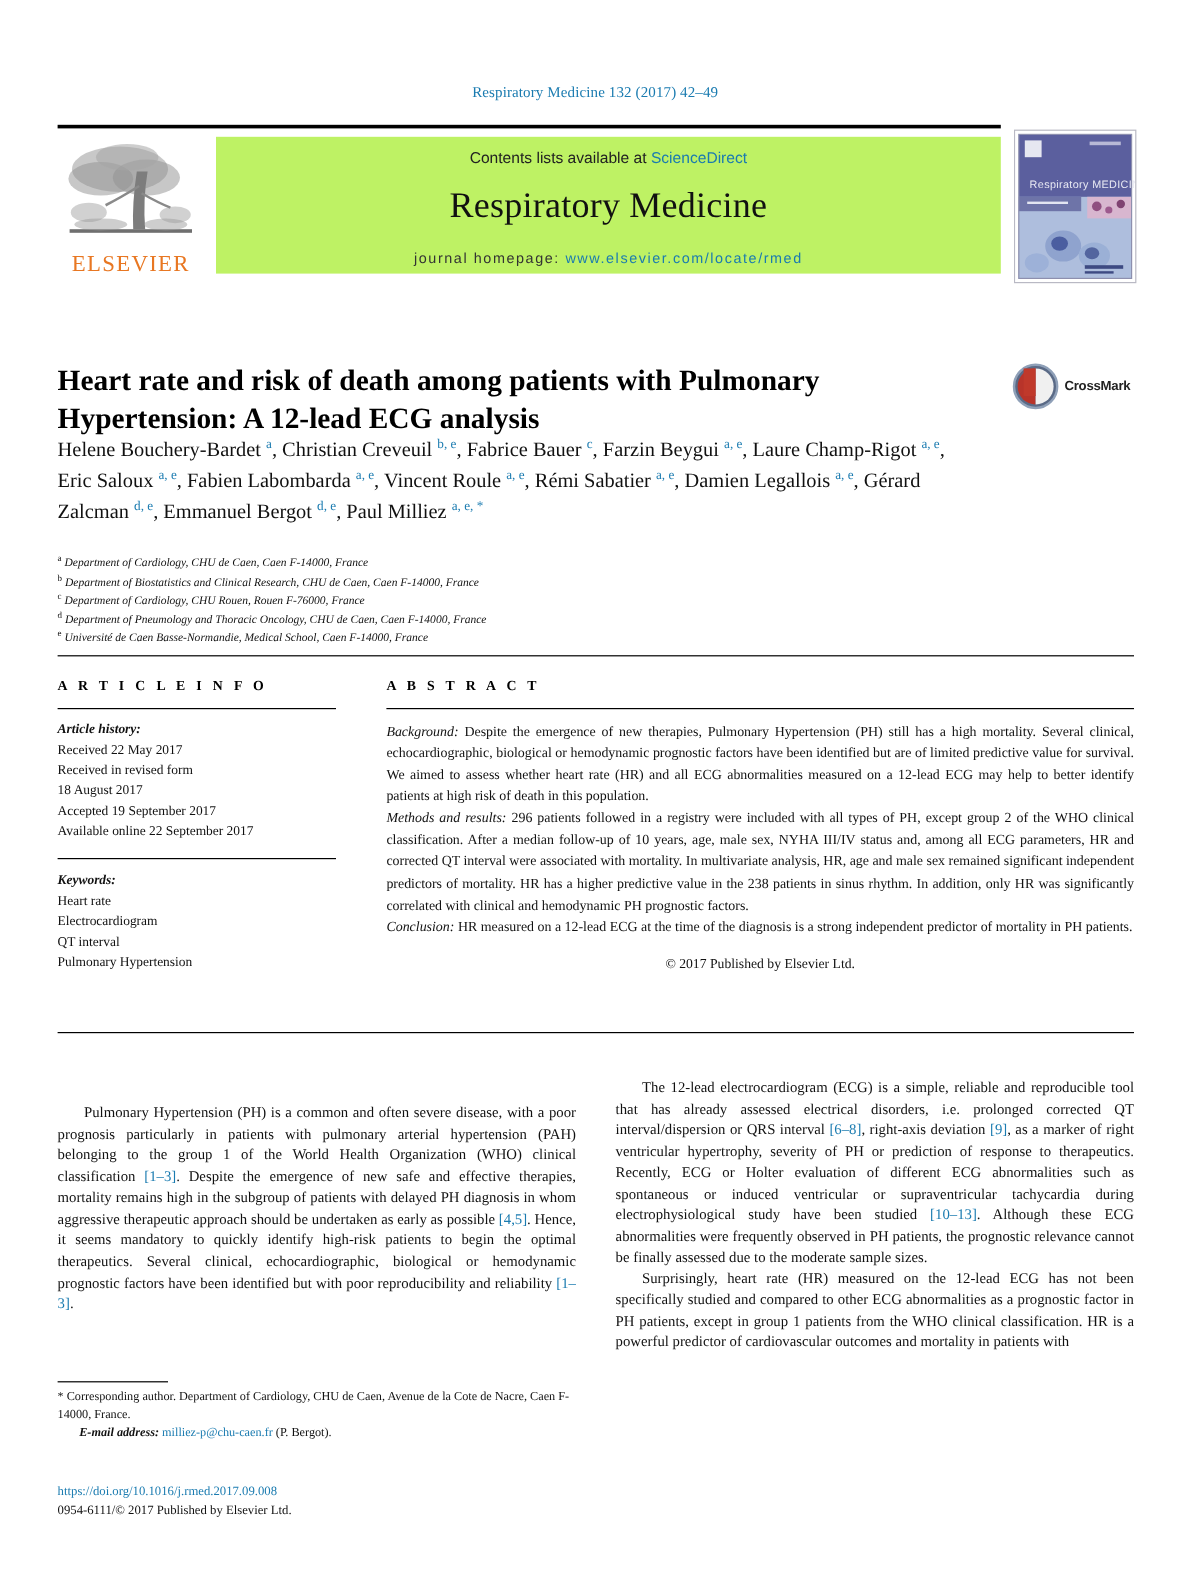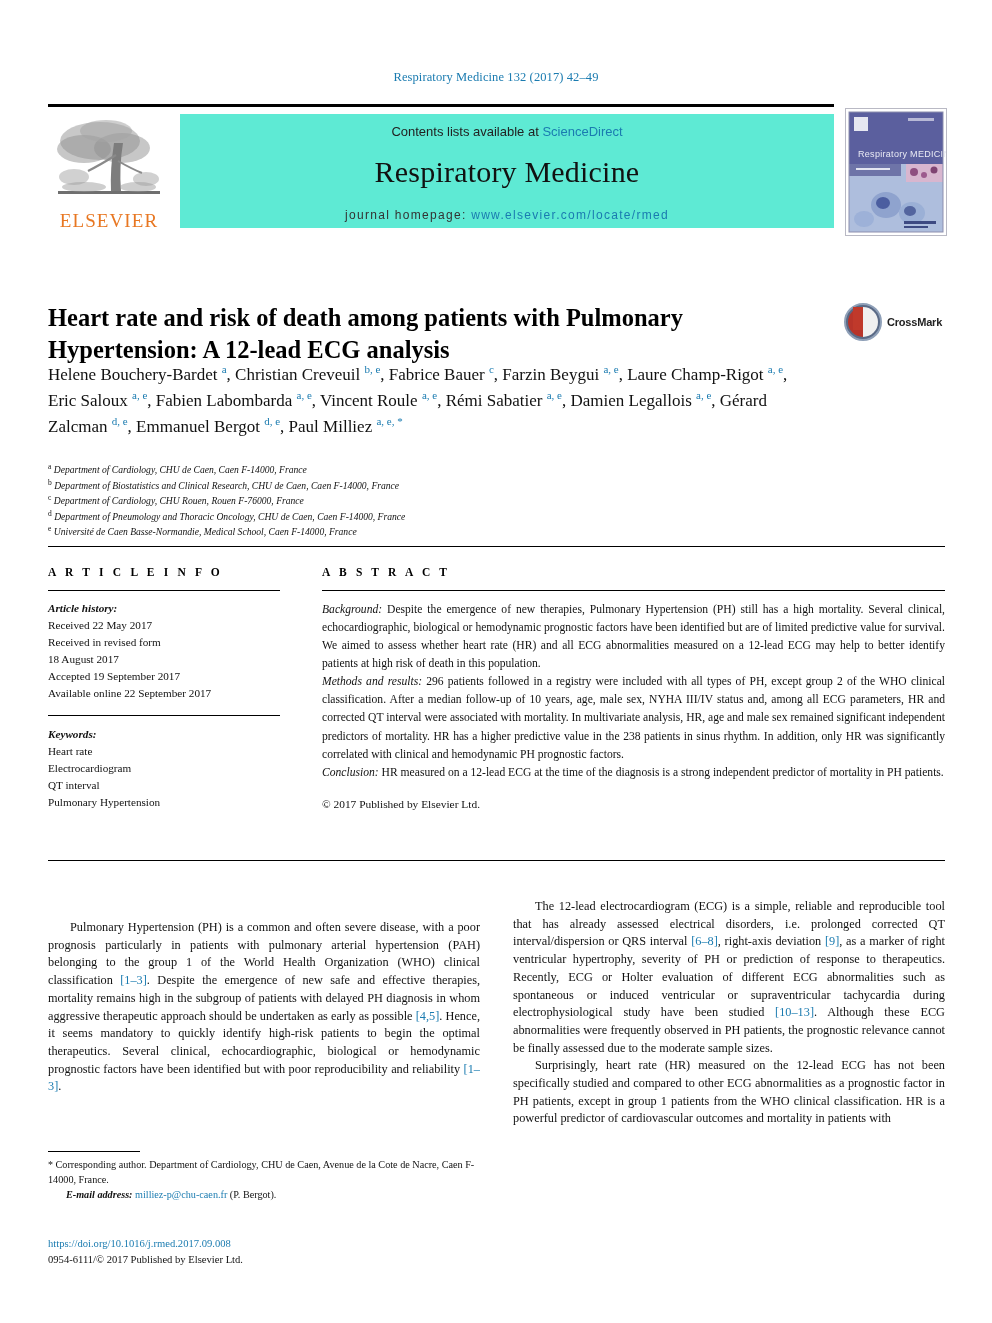--- a/index.html
+++ b/index.html
@@ -60,21 +60,21 @@
     letter-spacing: 1.1px;
     color: #e87722;
     line-height: 1;
     padding-bottom: 2px;
   }
   .journal-band {
     position: absolute;
     left: 132px; top: 4px;
     right: 0;
     height: 114px;
-    background: #5eead4;
+    background: #bef264;
     text-align: center;
   }
   .contents-line {
     font-family: "Liberation Sans", sans-serif;
     font-size: 13px;
     color: #222;
     padding-top: 10px;
   }
   .contents-line .sd {
     color: #1a7bb0;
@@ -194,21 +194,21 @@
   .abs-body {
     font-size: 11.6px;
     line-height: 1.56;
     margin-top: 10px;
     text-align: justify;
     color: #111;
   }
   .abs-body p { margin: 0; }
   .abs-lead { font-style: italic; }
   .copyright {
-    text-align: left;
+    text-align: center;
     margin-top: 14px;
     font-size: 11.4px;
   }
 
   
   .body-col {
     position: absolute;
     top: 898px;
     width: 432px;
     font-size: 12.3px;

